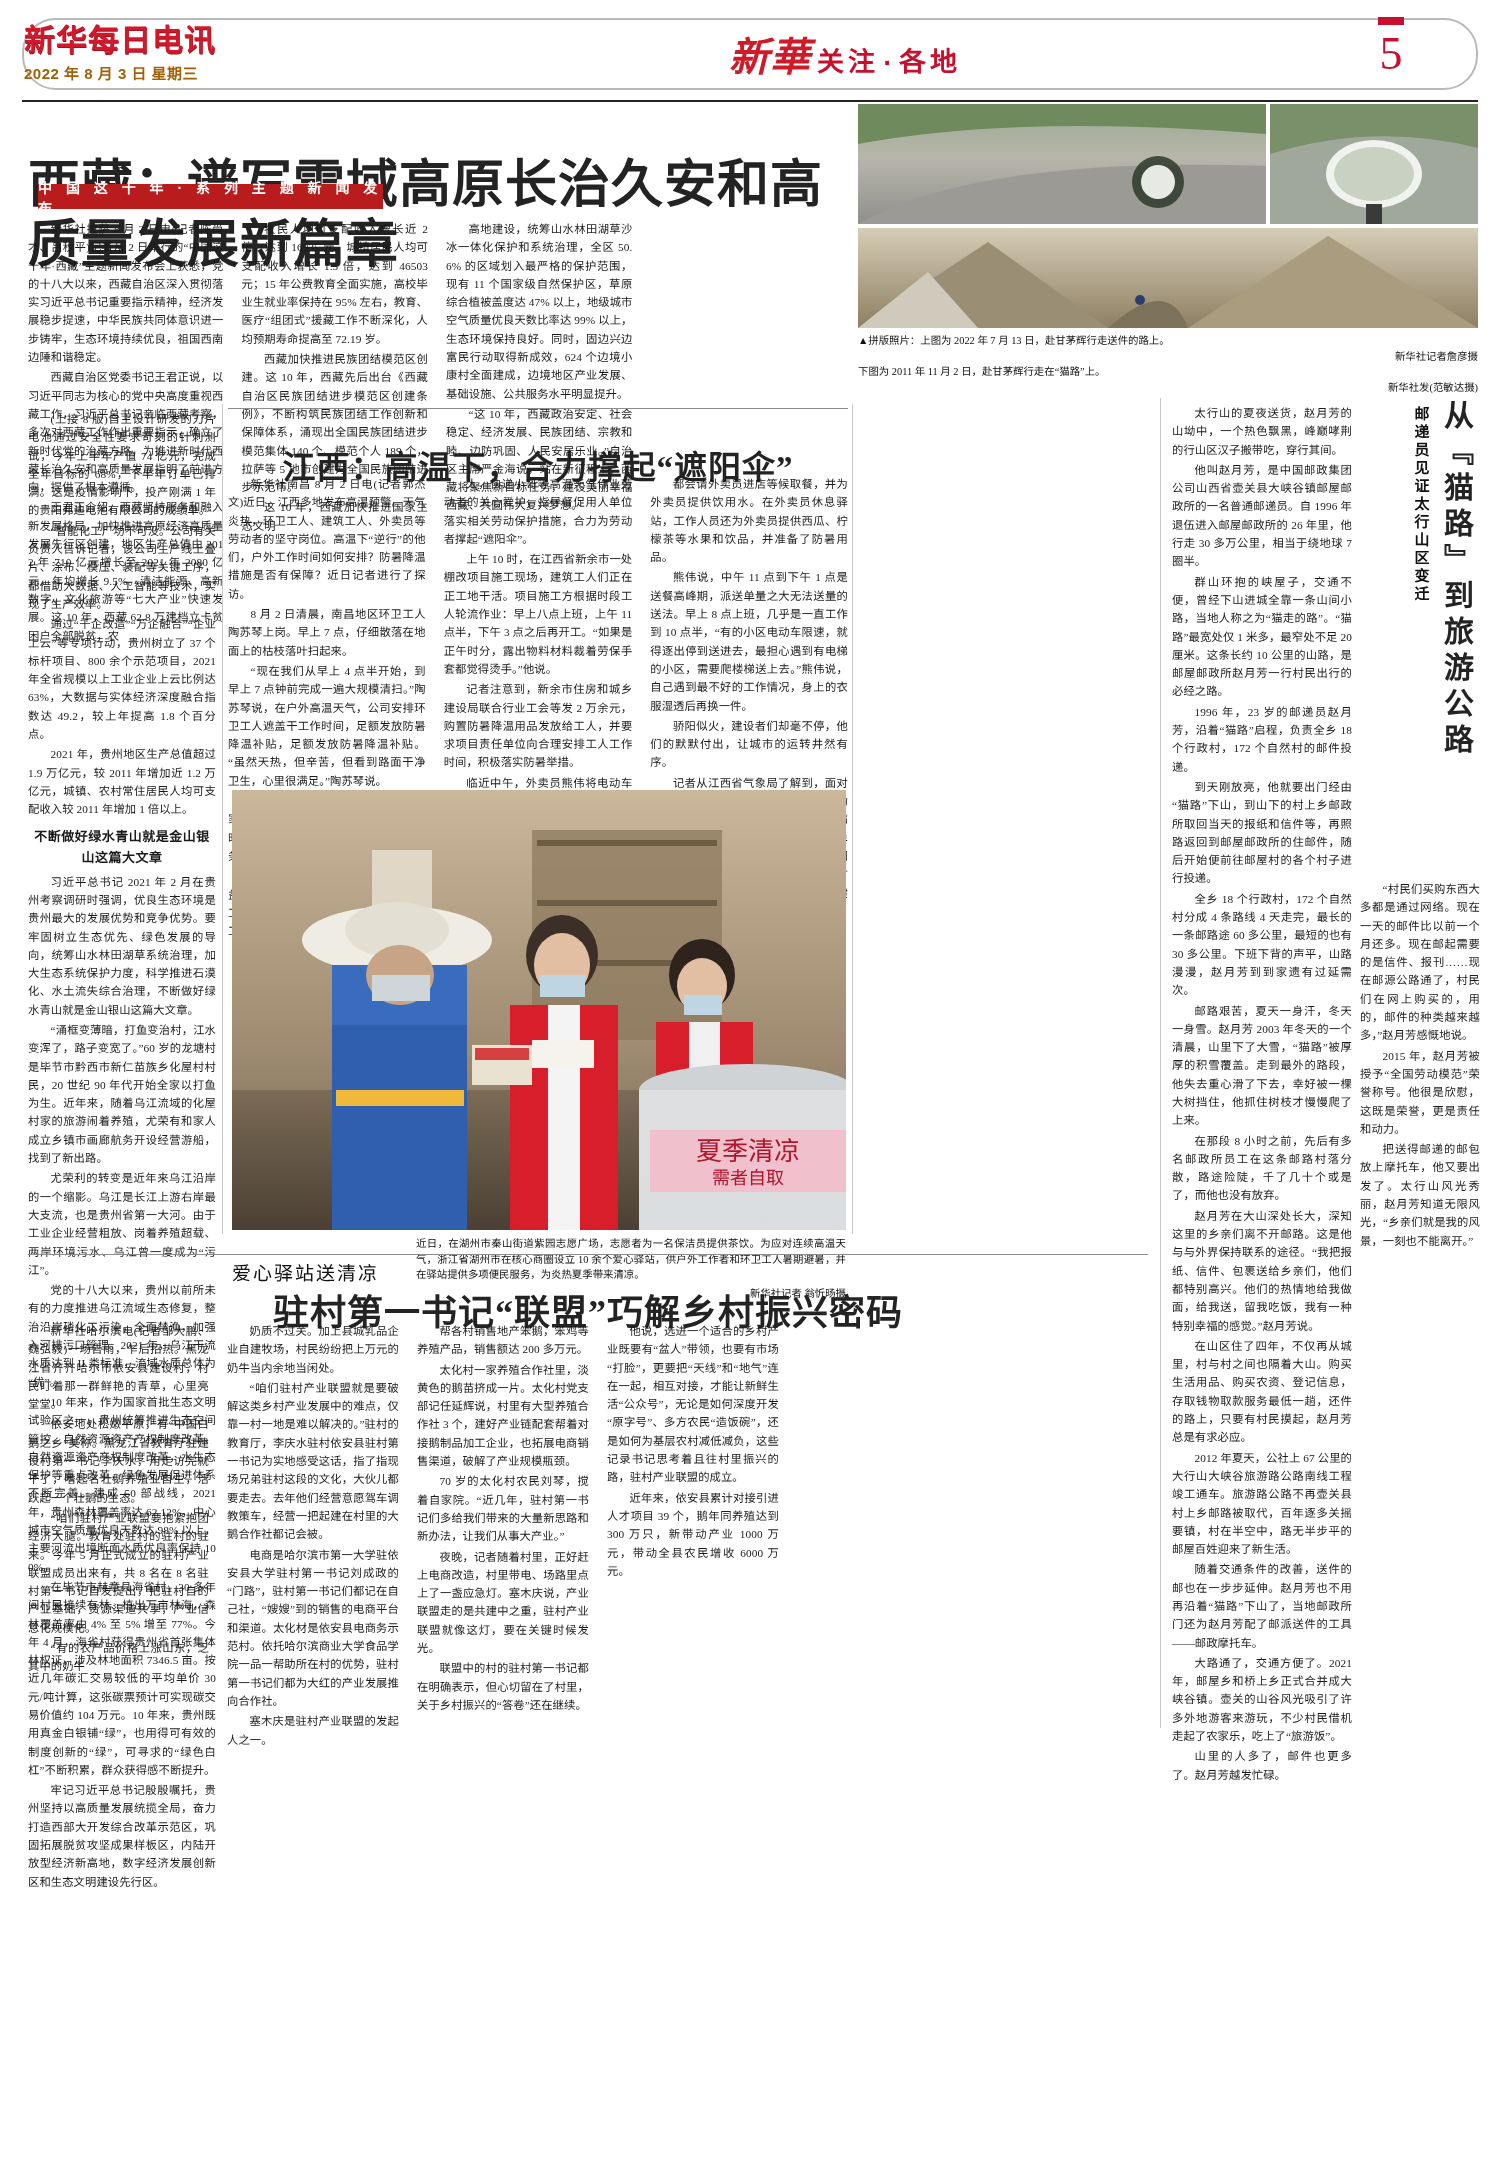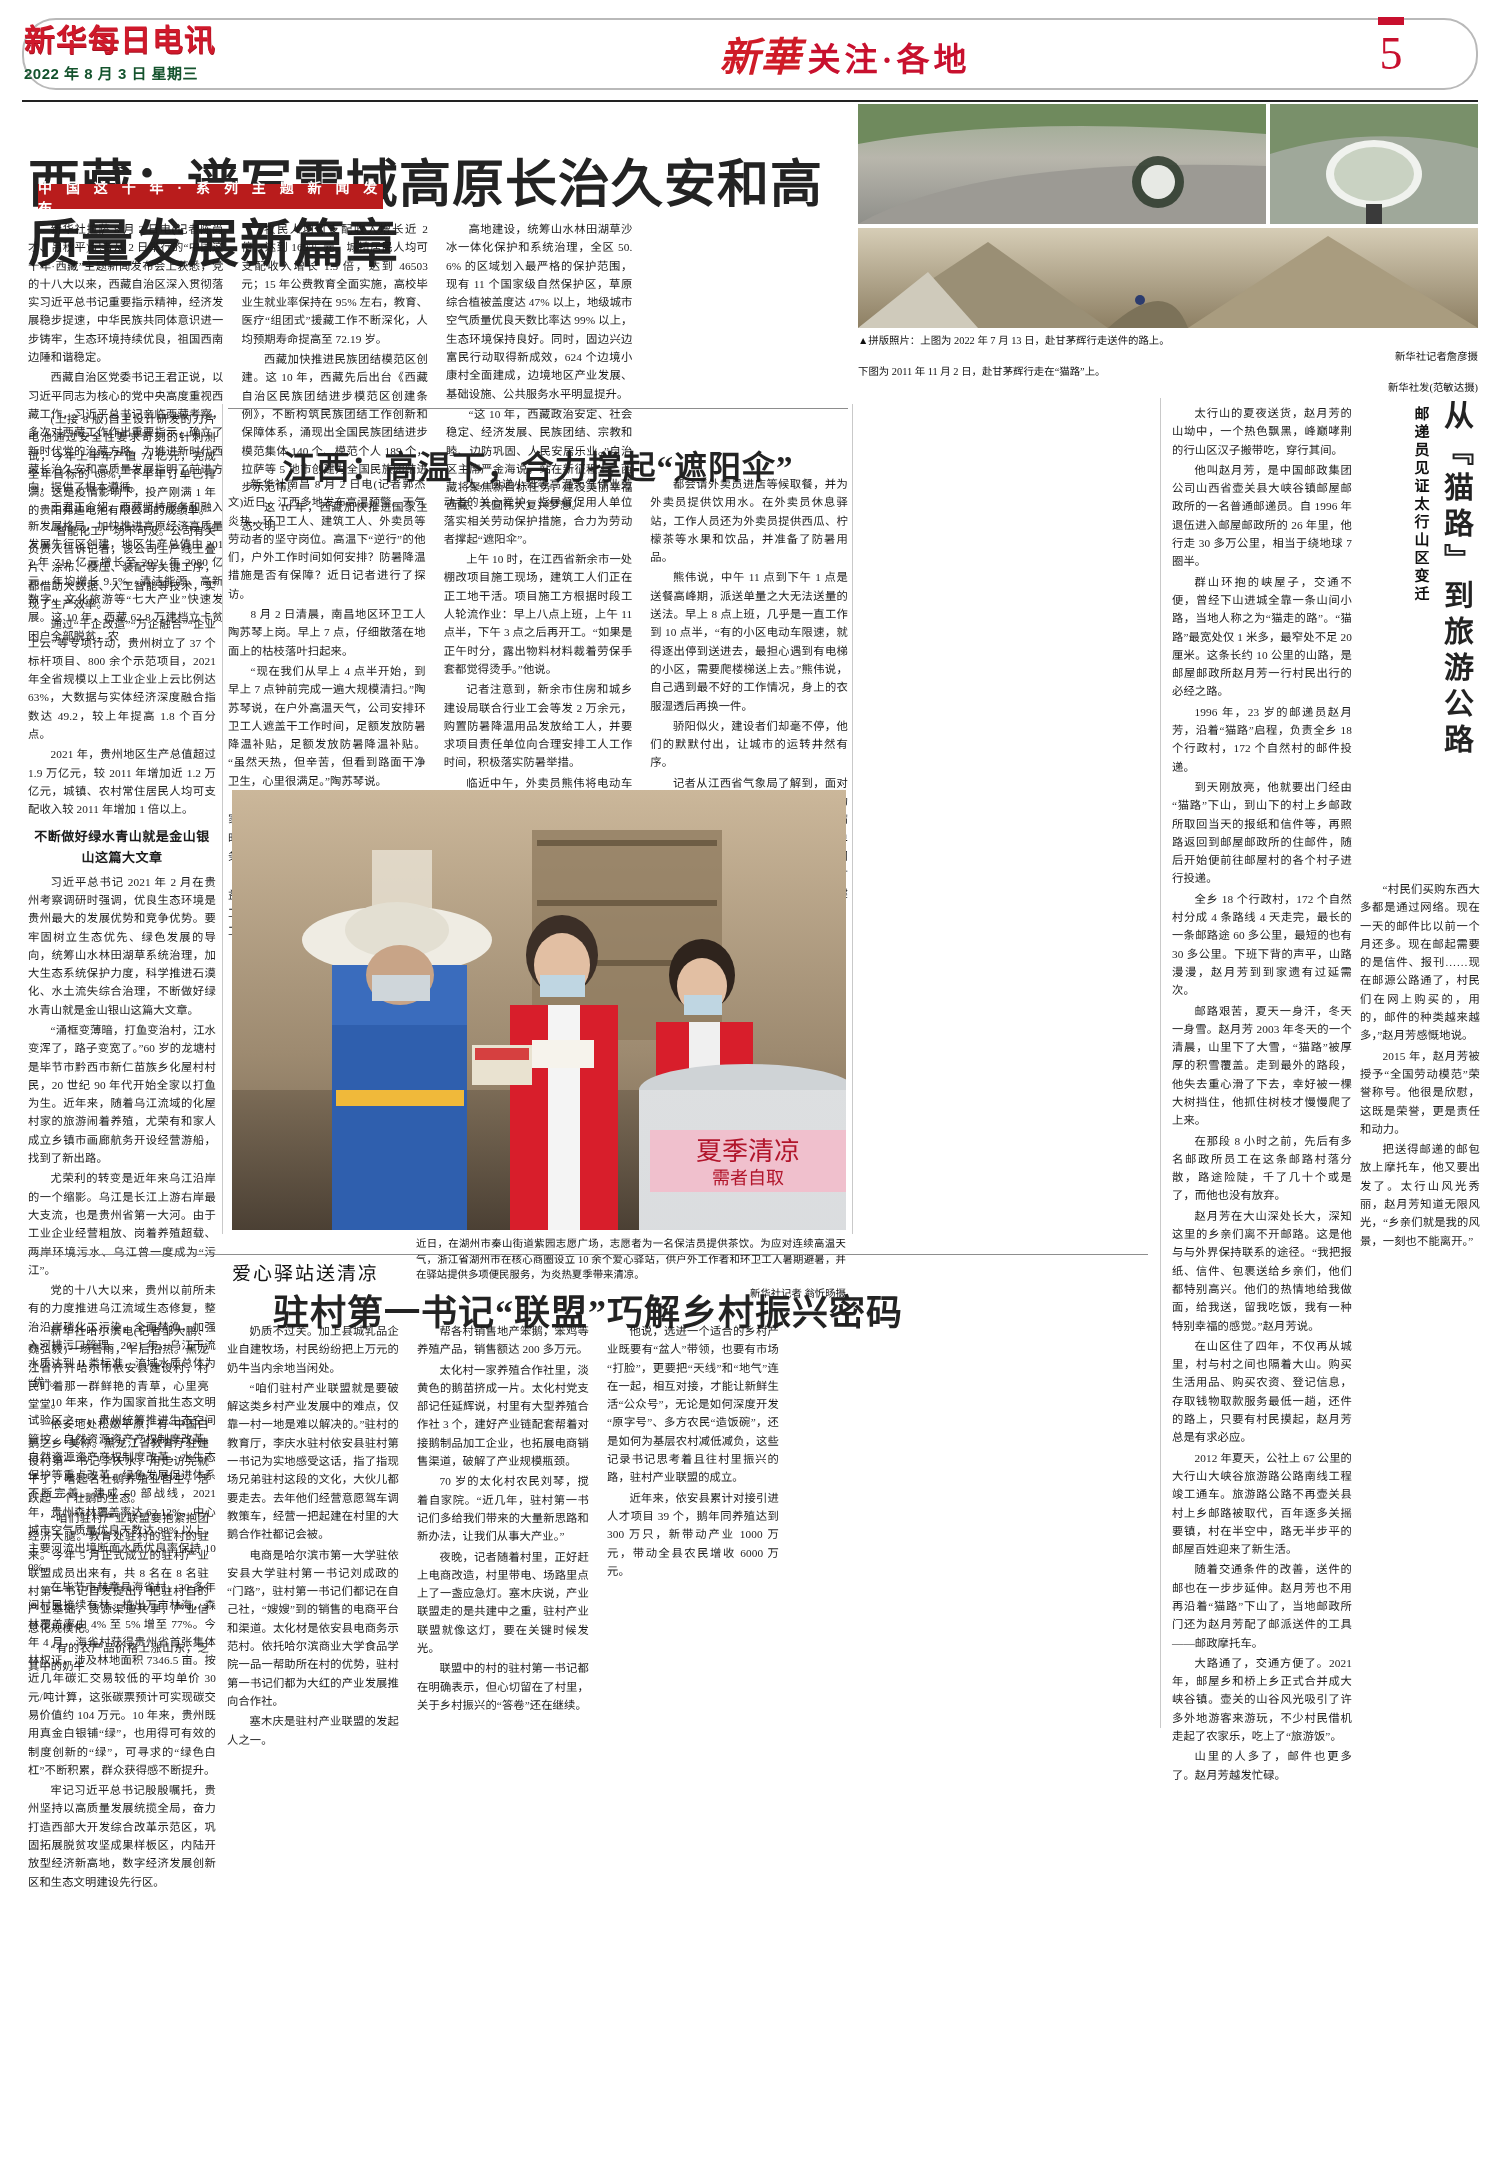--- a/index.html
+++ b/index.html
@@ -22,33 +22,33 @@
   }
   .mh-left { width: 360px; }
   .mh-logo {
     font-family: "Liberation Serif", serif;
     font-weight: 700; font-size: 31px; color: #d0192b;
     letter-spacing: 1px; line-height: 1.05;
     text-shadow: 0.5px 0.5px 0 #a41020;
   }
   .mh-date {
     font-family: "Liberation Sans", sans-serif;
-    font-size: 15px; font-weight: 700; color: #14532d; margin-top: 4px;
+    font-size: 15px; font-weight: 700; color: #a16207; margin-top: 4px;
     letter-spacing: .5px;
   }
   .mh-center { flex: 1; text-align: center; }
   .mh-center-inner { display:inline-flex; align-items: baseline; gap: 6px; }
   .mh-xinhua {
     font-family: "Liberation Serif", serif;
     font-size: 40px; font-weight: 700; color: #cf1b27;
     font-style: italic; letter-spacing: 1px;
   }
   .mh-section {
-    font-family: Liberation Serif, serif;
-    font-size: 33px; font-weight: 700; color: #c8102e; letter-spacing: 4px;
+    font-family: Liberation Mono, monospace;
+    font-size: 27px; font-weight: 700; color: #c8102e; letter-spacing: 4px;
   }
   .mh-right { width: 170px; text-align: center; position: relative; }
   .mh-pageno {
     font-family: "Liberation Serif", serif;
     font-size: 46px; color: #c8102e; font-weight: 400; line-height: 1;
   }
   .mh-pagebar {
     width: 26px; height: 8px; background: #c8102e;
     position: absolute; top: -14px; left: 50%; transform: translateX(-50%);
   }

